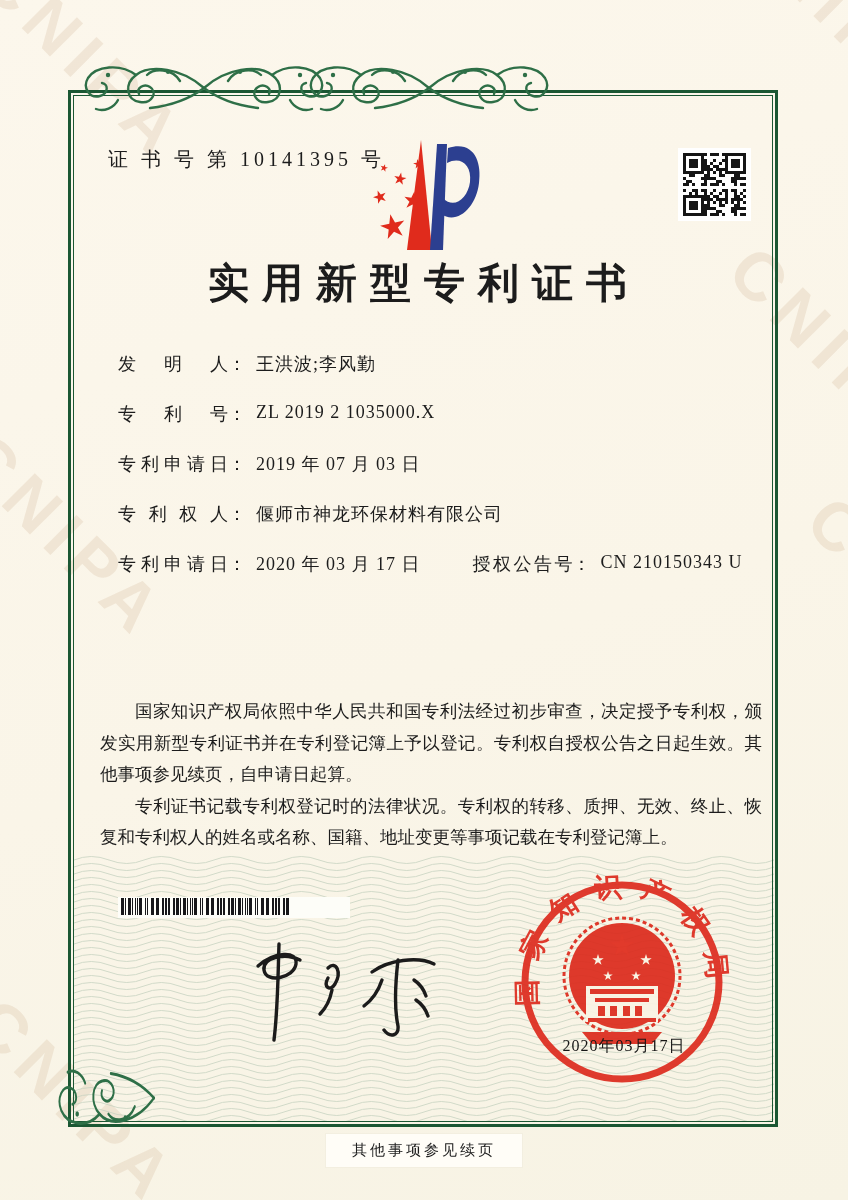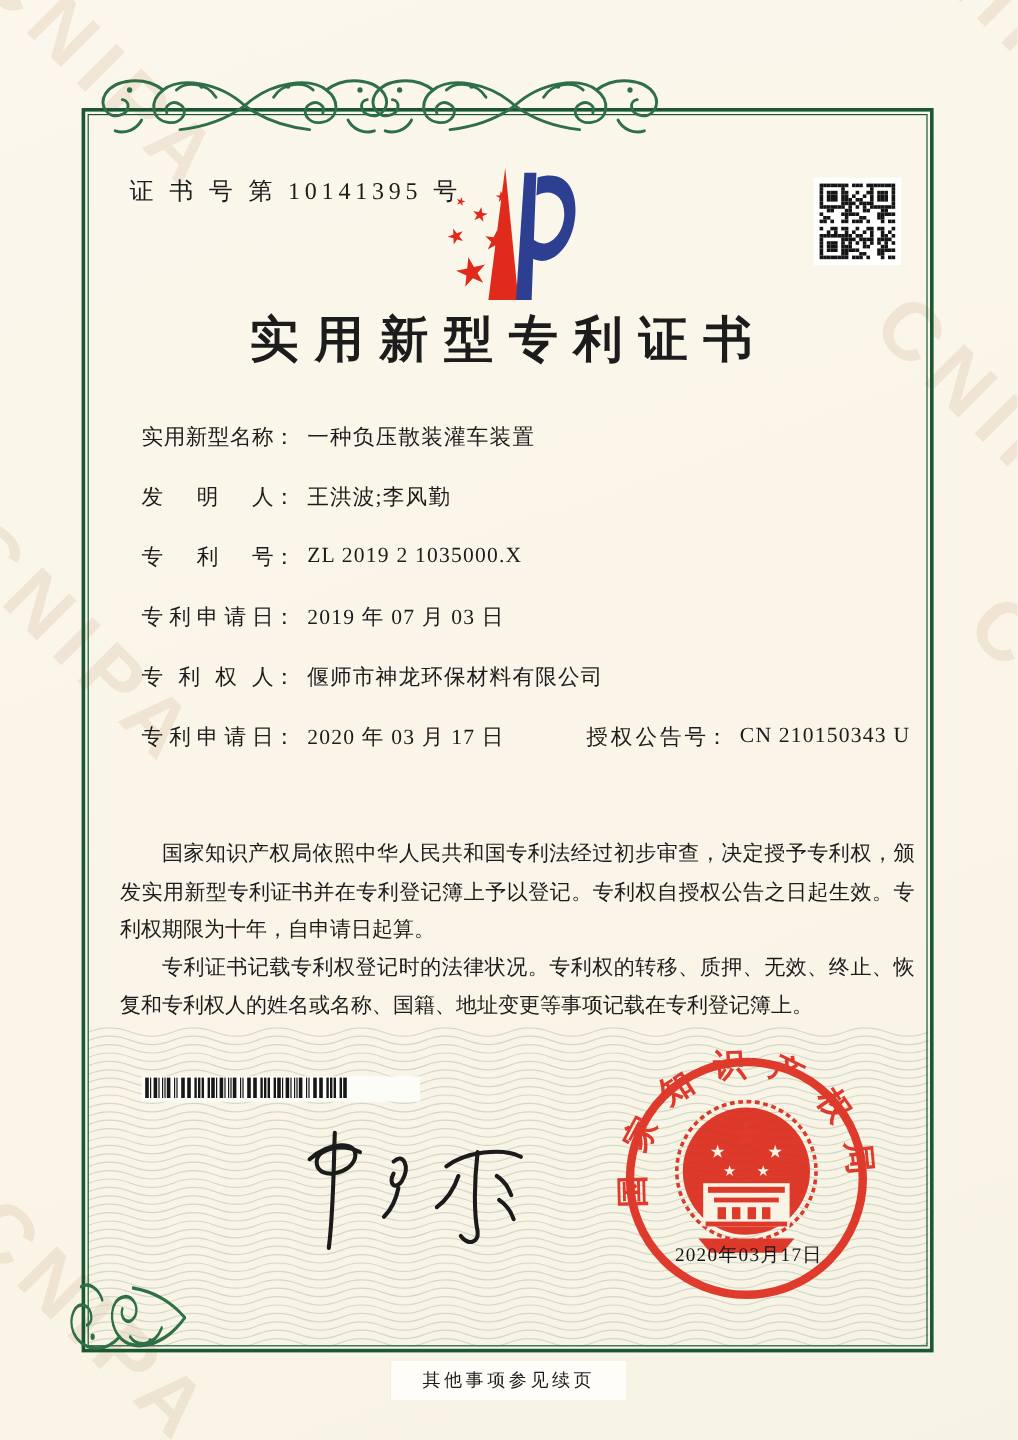--- a/index.html
+++ b/index.html
@@ -20,21 +20,21 @@
   .qr-grid{display:grid;grid-template-columns:repeat(21,3px);grid-auto-rows:3px;}
   .qr-grid i{display:block;}
   .qr-grid i.on{background:#151515;}
   .title{position:absolute;left:0;top:256px;width:848px;text-align:center;font-size:41px;font-weight:bold;letter-spacing:13px;z-index:4;}
   
   .fields{position:absolute;left:118px;top:352px;width:650px;z-index:4;font-size:18px;}
   .frow{height:29px;margin-bottom:21px;white-space:nowrap;}
   .flabel{display:inline-block;width:110px;text-align:justify;text-align-last:justify;vertical-align:top;}
   .fcolon{display:inline-block;margin-right:10px;vertical-align:top;}
   .fvalue{display:inline-block;vertical-align:top;letter-spacing:1px;}
-  .grant-second{margin-left:68px;}
+  .grant-second{margin-left:52px;}
   
   .bodytext{position:absolute;left:100px;top:696px;width:662px;font-size:17.5px;line-height:31.5px;text-align:justify;z-index:4;}
   .bodytext p{margin:0;text-indent:2em;}
   
   .barcode{position:absolute;left:118px;top:897px;width:226px;height:19px;background:#fdfdf8;padding:1px 3px;font-size:0;z-index:4;}
   .barcode i{display:inline-block;height:17px;background:#17171a;vertical-align:top;}
   
   .signer{position:absolute;left:118px;top:966px;font-size:19px;line-height:38px;letter-spacing:3px;z-index:4;}
   .signature{position:absolute;left:232px;top:938px;z-index:4;}
   
@@ -591,41 +591,38 @@
         <i></i>
         <i class="on"></i>
         <i class="on"></i>
       </div>
   </div>
 
   <div class="title">实用新型专利证书</div>
 
   <div class="fields">
     <div class="frow">
-      <span class="flabel">实用新型名称</span><span class="fcolon">：</span><span class="fvalue">一种负压散装灌车装置</span>
-    </div>
-    <div class="frow">
       <span class="flabel">发明人</span><span class="fcolon">：</span><span class="fvalue">王洪波;李风勤</span>
     </div>
     <div class="frow">
       <span class="flabel">专利号</span><span class="fcolon">：</span><span class="fvalue">ZL 2019 2 1035000.X</span>
     </div>
     <div class="frow">
       <span class="flabel">专利申请日</span><span class="fcolon">：</span><span class="fvalue">2019 年 07 月 03 日</span>
     </div>
     <div class="frow">
       <span class="flabel">专利权人</span><span class="fcolon">：</span><span class="fvalue">偃师市神龙环保材料有限公司</span>
     </div>
     <div class="frow">
       <span class="flabel">专利申请日</span><span class="fcolon">：</span><span class="fvalue">2020 年 03 月 17 日</span><span class="flabel grant-second" style="width:100px;">授权公告号</span><span class="fcolon">：</span><span class="fvalue">CN 210150343 U</span>
     </div>
   </div>
 
   <div class="bodytext">
-    <p>国家知识产权局依照中华人民共和国专利法经过初步审查，决定授予专利权，颁发实用新型专利证书并在专利登记簿上予以登记。专利权自授权公告之日起生效。专利权期限为十年，自申请日起算。</p>
+    <p>国家知识产权局依照中华人民共和国专利法经过初步审查，决定授予专利权，颁发实用新型专利证书并在专利登记簿上予以登记。专利权自授权公告之日起生效。其他事项参见续页，自申请日起算。</p>
     <p>专利证书记载专利权登记时的法律状况。专利权的转移、质押、无效、终止、恢复和专利权人的姓名或名称、国籍、地址变更等事项记载在专利登记簿上。</p>
   </div>
 
   <div class="barcode"><i style="width: 3px; margin-right: 1px;"></i><i style="width: 1px; margin-right: 2px;"></i><i style="width: 3px; margin-right: 1px;"></i><i style="width: 1px; margin-right: 2px;"></i><i style="width: 1px; margin-right: 1px;"></i><i style="width: 1px; margin-right: 1px;"></i><i style="width: 3px; margin-right: 3px;"></i><i style="width: 1px; margin-right: 1px;"></i><i style="width: 1px; margin-right: 3px;"></i><i style="width: 3px; margin-right: 2px;"></i><i style="width: 3px; margin-right: 3px;"></i><i style="width: 2px; margin-right: 1px;"></i><i style="width: 2px; margin-right: 1px;"></i><i style="width: 2px; margin-right: 3px;"></i><i style="width: 2px; margin-right: 1px;"></i><i style="width: 3px; margin-right: 1px;"></i><i style="width: 1px; margin-right: 2px;"></i><i style="width: 3px; margin-right: 1px;"></i><i style="width: 1px; margin-right: 2px;"></i><i style="width: 1px; margin-right: 1px;"></i><i style="width: 1px; margin-right: 1px;"></i><i style="width: 3px; margin-right: 3px;"></i><i style="width: 1px; margin-right: 1px;"></i><i style="width: 1px; margin-right: 3px;"></i><i style="width: 3px; margin-right: 2px;"></i><i style="width: 3px; margin-right: 3px;"></i><i style="width: 2px; margin-right: 1px;"></i><i style="width: 2px; margin-right: 1px;"></i><i style="width: 2px; margin-right: 3px;"></i><i style="width: 2px; margin-right: 1px;"></i><i style="width: 3px; margin-right: 1px;"></i><i style="width: 1px; margin-right: 2px;"></i><i style="width: 3px; margin-right: 1px;"></i><i style="width: 1px; margin-right: 2px;"></i><i style="width: 1px; margin-right: 1px;"></i><i style="width: 1px; margin-right: 1px;"></i><i style="width: 3px; margin-right: 3px;"></i><i style="width: 1px; margin-right: 1px;"></i><i style="width: 1px; margin-right: 3px;"></i><i style="width: 3px; margin-right: 2px;"></i><i style="width: 3px; margin-right: 3px;"></i><i style="width: 2px; margin-right: 1px;"></i><i style="width: 2px; margin-right: 1px;"></i><i style="width: 2px; margin-right: 3px;"></i><i style="width: 2px; margin-right: 1px;"></i><i style="width: 3px; margin-right: 1px;"></i></div>
 
 
   <svg class="signature" width="220" height="110" viewBox="0 0 220 110">
     <g stroke="#1b1b1b" stroke-width="3.4" fill="none" stroke-linecap="round" stroke-linejoin="round">
       <path d="M26,28 C42,14 66,12 64,26 C62,40 34,46 32,32 C30,20 52,14 68,22"></path>
       <path d="M47,6 C46,34 46,70 42,102"></path>

